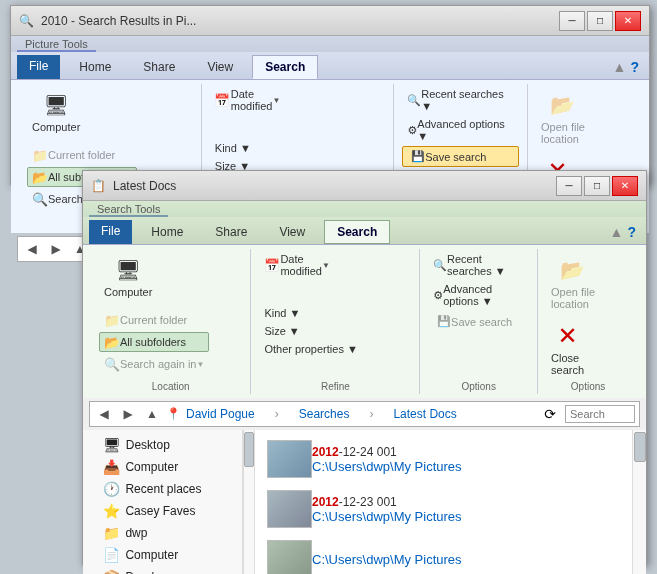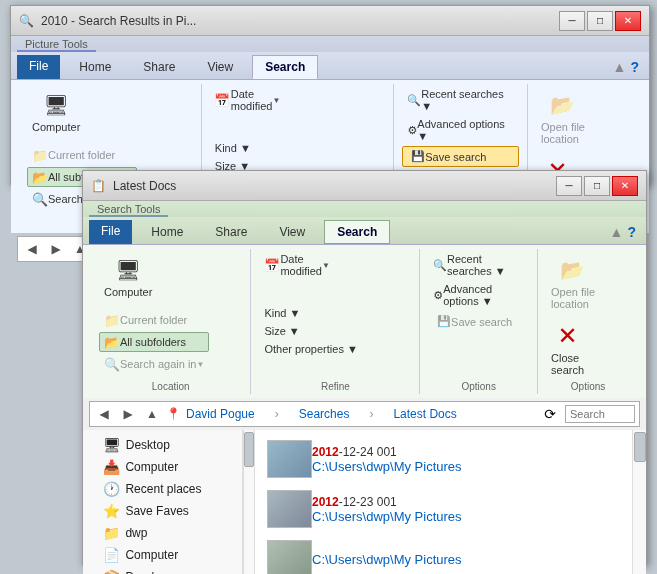--- a/index.html
+++ b/index.html
@@ -592,21 +592,21 @@
         <div class="sidebar-item">
           <span class="sidebar-icon">📥</span>
           <span>Computer</span>
         </div>
         <div class="sidebar-item">
           <span class="sidebar-icon">🕐</span>
           <span>Recent places</span>
         </div>
         <div class="sidebar-item">
           <span class="sidebar-icon">⭐</span>
-          <span>Save Faves</span>
+          <span>Casey Faves</span>
         </div>
         <div class="sidebar-item">
           <span class="sidebar-icon">📁</span>
           <span>dwp</span>
         </div>
         <div class="sidebar-item">
           <span class="sidebar-icon">📄</span>
           <span>Computer</span>
         </div>
         <div class="sidebar-item">

